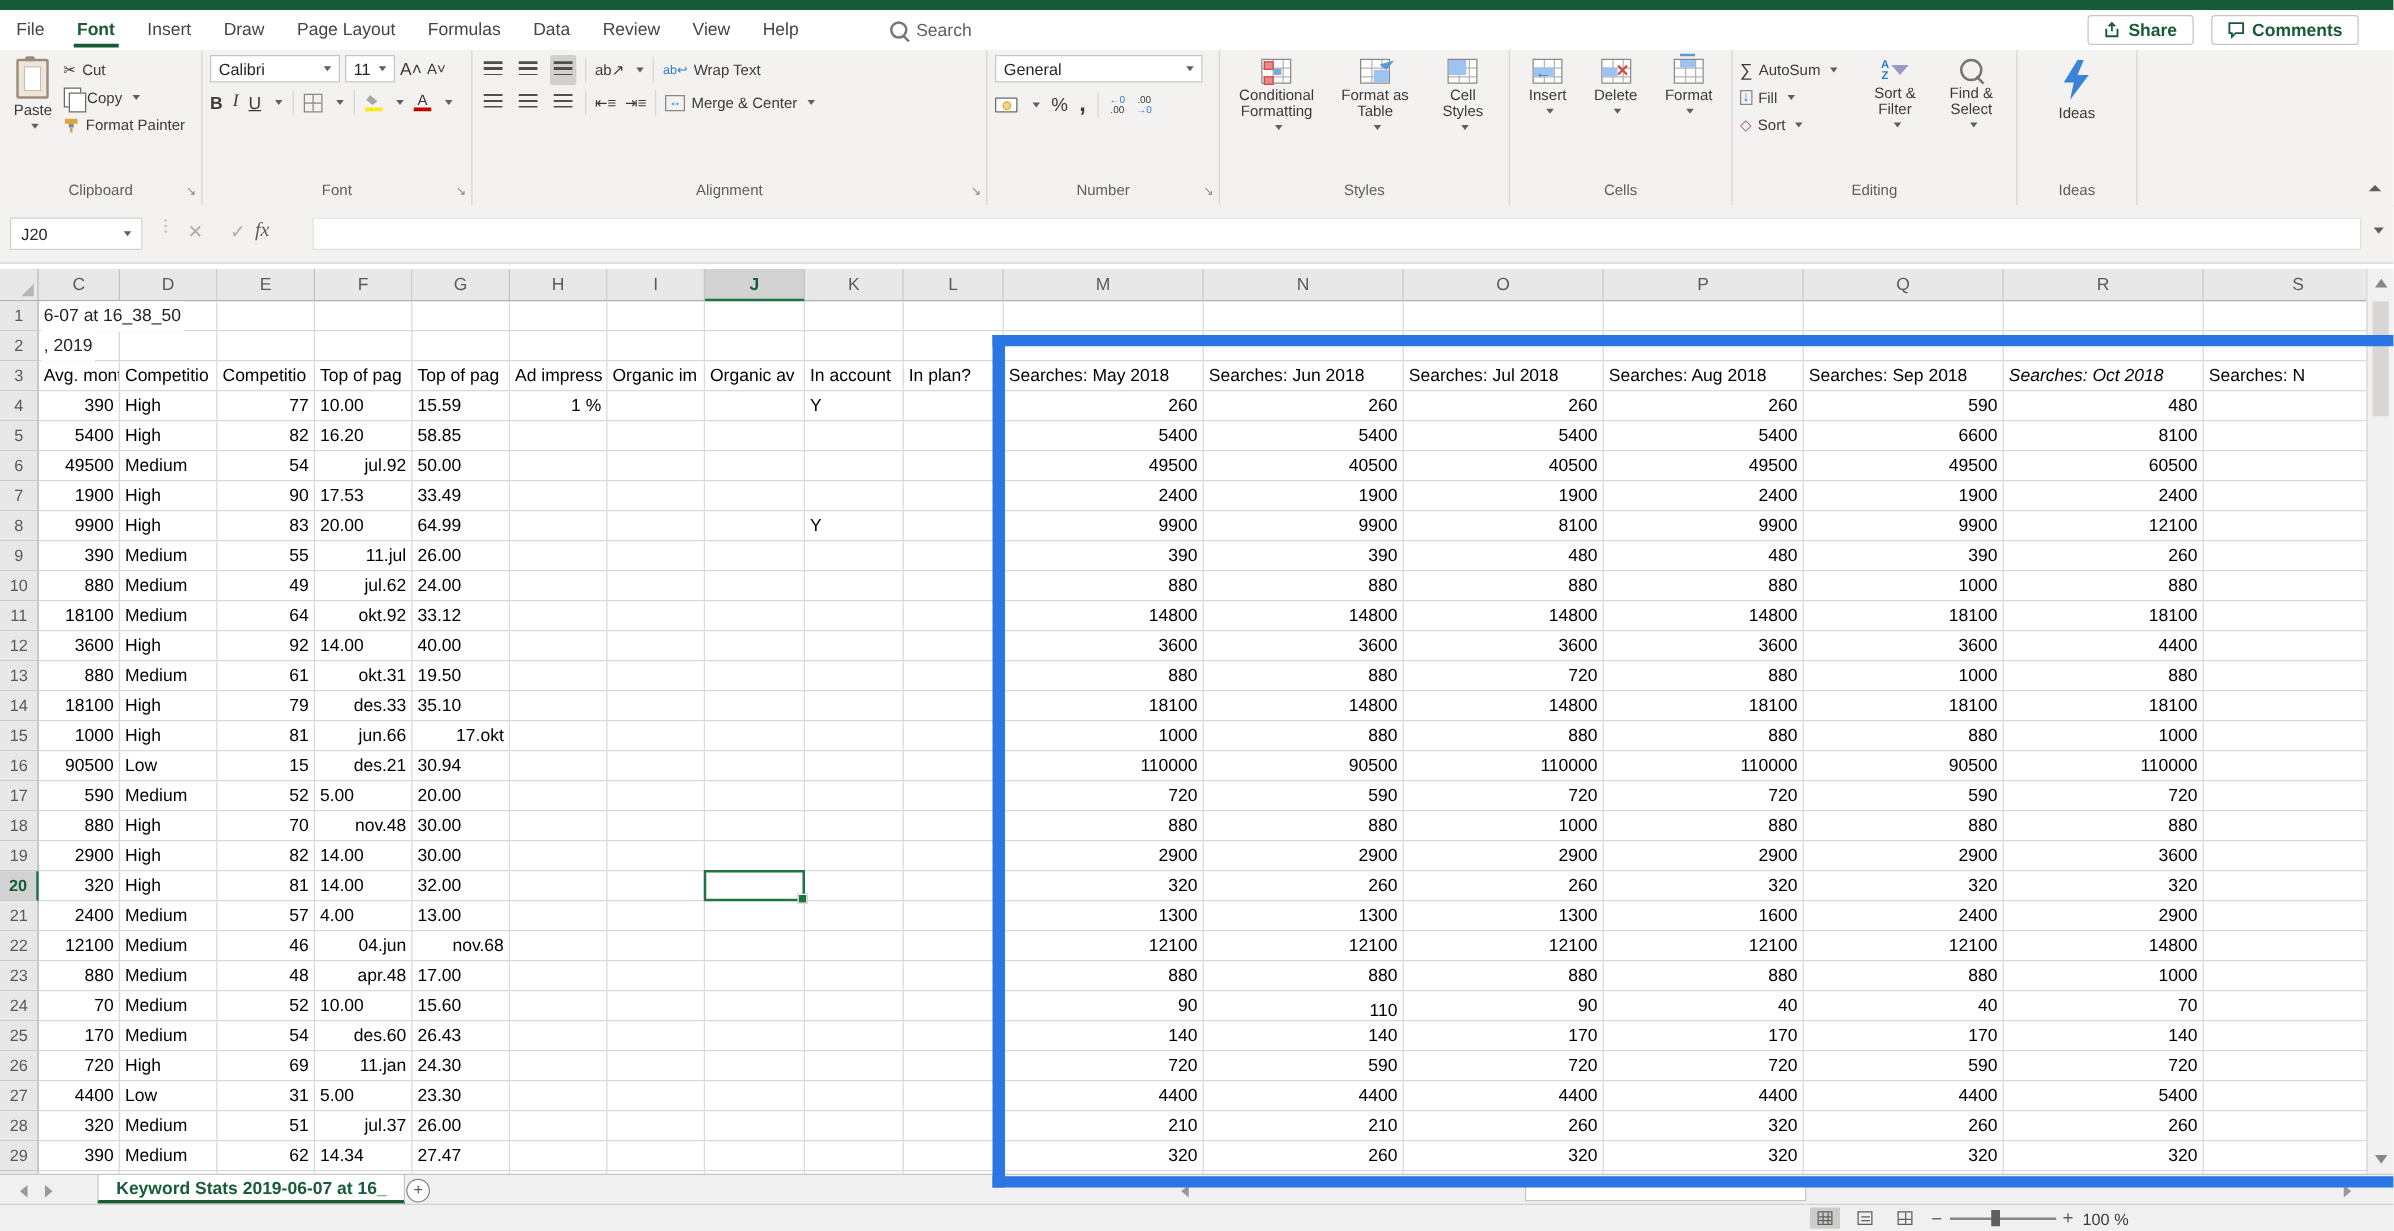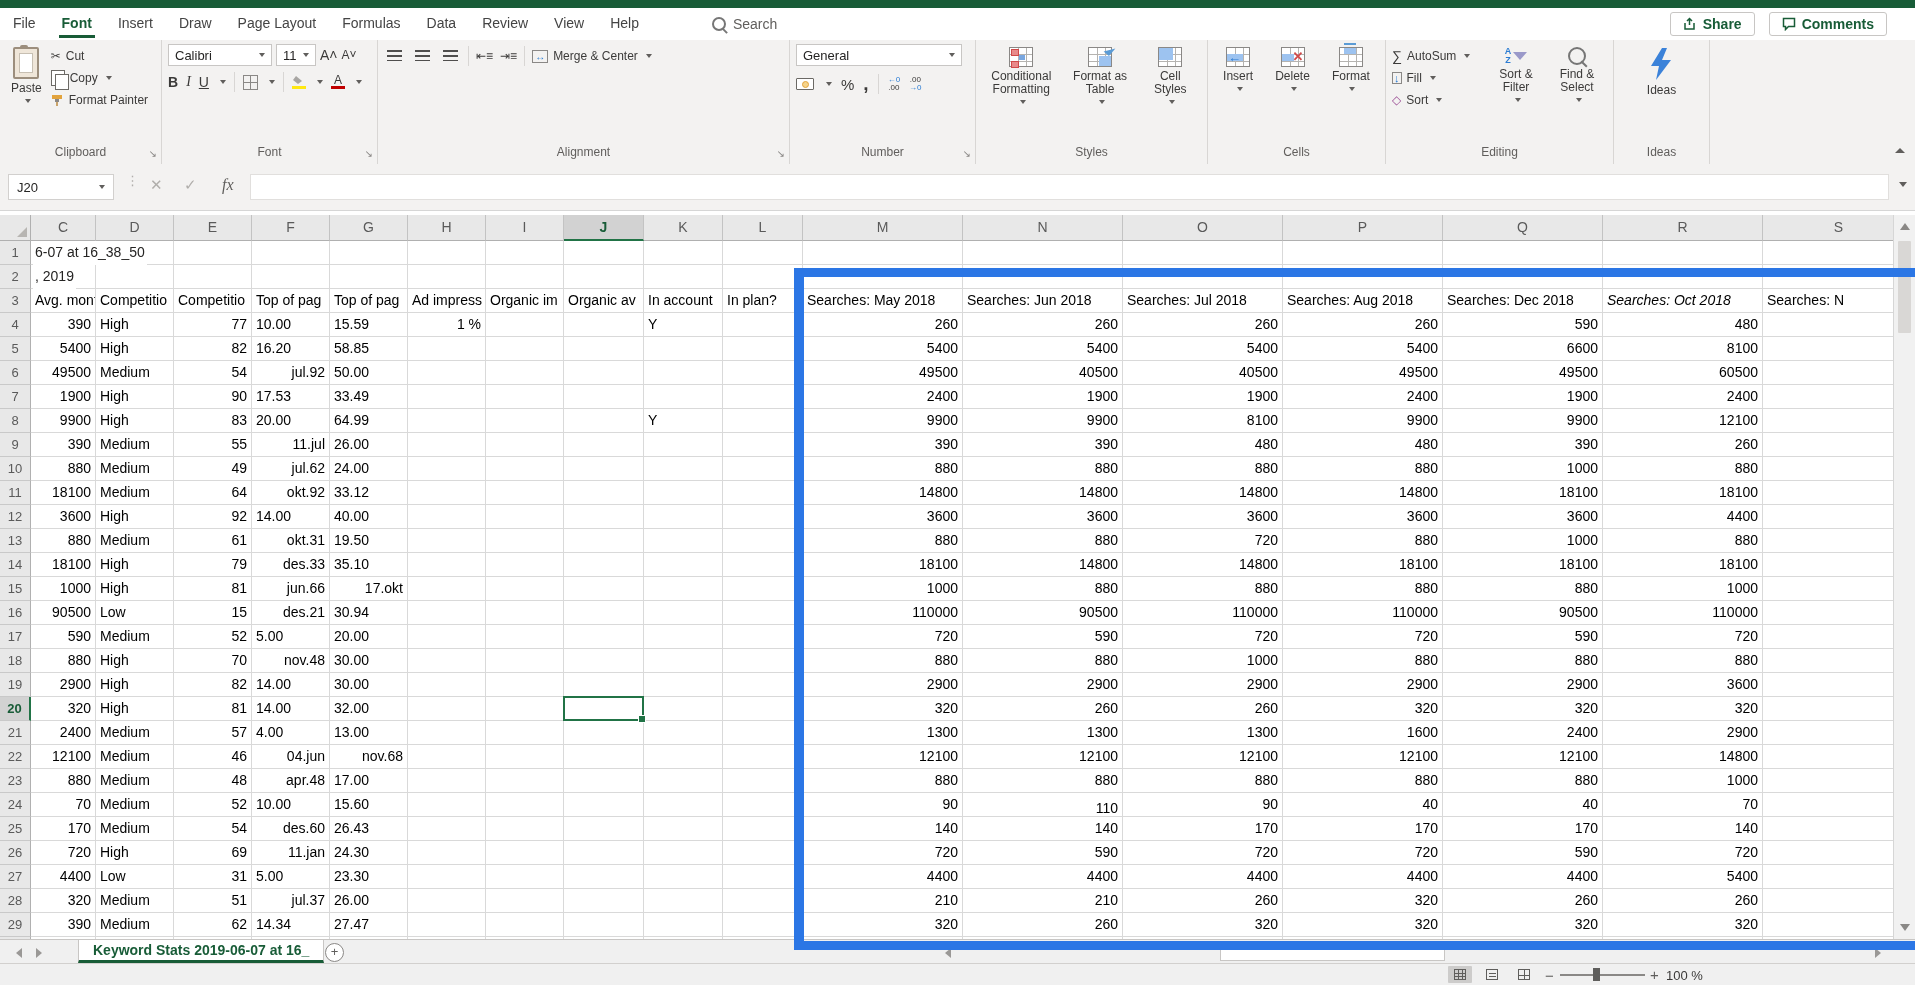--- a/index.html
+++ b/index.html
@@ -249,20 +249,33 @@
           <span>Font</span>
           <span class="dlg">↘</span>
         </div>
     </div>
 
     <div class="rgroup" style="width:412px">
       <div class="rcontent" style="flex-direction:column;gap:2px;">
         <div class="alrow">
           <span class="chip"><span class="lines"></span></span>
           <span class="chip"><span class="lines"></span></span>
+          <span class="chip sel"><span class="lines"></span></span>
+          <span class="vdiv"></span>
+          <span style="font-size:12px;color:#3b3a39;cursor:pointer;">ab↗</span>
+            <span class="cv"></span>
+          <span class="vdiv"></span>
+          <span class="sbtn">
+              <span style="font-size:10px;color:#2b7cd3;">ab↩</span>
+              <span>Wrap Text</span>
+            </span>
+        </div>
+        <div class="alrow">
+          <span class="chip"><span class="lines"></span></span>
+          <span class="chip"><span class="lines"></span></span>
           <span class="chip"><span class="lines"></span></span>
           <span class="vdiv"></span>
           <span style="font-size:12px;color:#3b3a39;cursor:pointer;">⇤≡</span>
           <span style="font-size:12px;color:#3b3a39;cursor:pointer;">⇥≡</span>
           <span class="vdiv"></span>
           <span class="sbtn">
               <span style="font-size:10px;color:#2b7cd3;border:1px solid #8a8886;padding:0 2px;">↔</span>
               <span>Merge &amp; Center</span>
               <span class="cv"></span>
             </span>
@@ -425,21 +438,21 @@
   <div id="ribbon-collapse" class="abs"></div>
 
   <div id="formulabar" class="abs">
     <div id="namebox" class="abs">
         <span>J20</span>
         <span class="cv"></span>
       </div>
     <div id="fb-dots" class="abs">⋮</div>
     <span class="fbico abs" style="left:150px">✕</span>
     <span class="fbico abs" style="left:184px">✓</span>
-    <span class="fbico abs" style="left:222px;color:#5f5e5c;" id="fx">fx</span>
+    <span class="fbico abs" style="left:204px;color:#5f5e5c;" id="fx">fx</span>
     <div id="formula-input" class="abs"></div>
     <div id="fb-expand" class="abs"></div>
   </div>
 
   <div id="sheet" class="abs">
       <div class="" id="corner"></div>
       <div class="ch" style="left: 31px; width: 65px;">C</div>
       <div class="ch" style="left: 96px; width: 78px;">D</div>
       <div class="ch" style="left: 174px; width: 78px;">E</div>
       <div class="ch" style="left: 252px; width: 78px;">F</div>
@@ -1005,21 +1018,21 @@
       <div class="cell la" style="left: 330px; top: 74px; width: 78px; height: 24px; border-color: transparent; z-index: 1;">Top of pag</div>
       <div class="cell la" style="left: 408px; top: 74px; width: 78px; height: 24px; border-color: transparent; z-index: 1;">Ad impress</div>
       <div class="cell la" style="left: 486px; top: 74px; width: 78px; height: 24px; border-color: transparent; z-index: 1;">Organic im</div>
       <div class="cell la" style="left: 564px; top: 74px; width: 80px; height: 24px; border-color: transparent; z-index: 1;">Organic av</div>
       <div class="cell la" style="left: 644px; top: 74px; width: 79px; height: 24px; border-color: transparent; z-index: 1;">In account</div>
       <div class="cell la" style="left: 723px; top: 74px; width: 80px; height: 24px; border-color: transparent; z-index: 1;">In plan?</div>
       <div class="cell la" style="left: 803px; top: 74px; width: 160px; height: 24px; border-color: transparent; z-index: 1;">Searches: May 2018</div>
       <div class="cell la" style="left: 963px; top: 74px; width: 160px; height: 24px; border-color: transparent; z-index: 1;">Searches: Jun 2018</div>
       <div class="cell la" style="left: 1123px; top: 74px; width: 160px; height: 24px; border-color: transparent; z-index: 1;">Searches: Jul 2018</div>
       <div class="cell la" style="left: 1283px; top: 74px; width: 160px; height: 24px; border-color: transparent; z-index: 1;">Searches: Aug 2018</div>
-      <div class="cell la" style="left: 1443px; top: 74px; width: 160px; height: 24px; border-color: transparent; z-index: 1;">Searches: Dec 2018</div>
+      <div class="cell la" style="left: 1443px; top: 74px; width: 160px; height: 24px; border-color: transparent; z-index: 1;">Searches: Sep 2018</div>
       <div class="cell la" style="left: 1603px; top: 74px; width: 160px; height: 24px; border-color: transparent; z-index: 1; font-style: italic;">Searches: Oct 2018</div>
       <div class="cell la" style="left: 1763px; top: 74px; width: 152px; height: 24px; border-color: transparent; z-index: 1;">Searches: N</div>
       <div class="cell ra" style="left: 31px; top: 98px; width: 65px; height: 24px; border-color: transparent; z-index: 1;">390</div>
       <div class="cell la" style="left: 96px; top: 98px; width: 78px; height: 24px; border-color: transparent; z-index: 1;">High</div>
       <div class="cell ra" style="left: 174px; top: 98px; width: 78px; height: 24px; border-color: transparent; z-index: 1;">77</div>
       <div class="cell la" style="left: 252px; top: 98px; width: 78px; height: 24px; border-color: transparent; z-index: 1;">10.00</div>
       <div class="cell la" style="left: 330px; top: 98px; width: 78px; height: 24px; border-color: transparent; z-index: 1;">15.59</div>
       <div class="cell ra" style="left: 408px; top: 98px; width: 78px; height: 24px; border-color: transparent; z-index: 1;">1 %</div>
       <div class="cell la" style="left: 644px; top: 98px; width: 79px; height: 24px; border-color: transparent; z-index: 1;">Y</div>
       <div class="cell ra" style="left: 803px; top: 98px; width: 160px; height: 24px; border-color: transparent; z-index: 1;">260</div>

